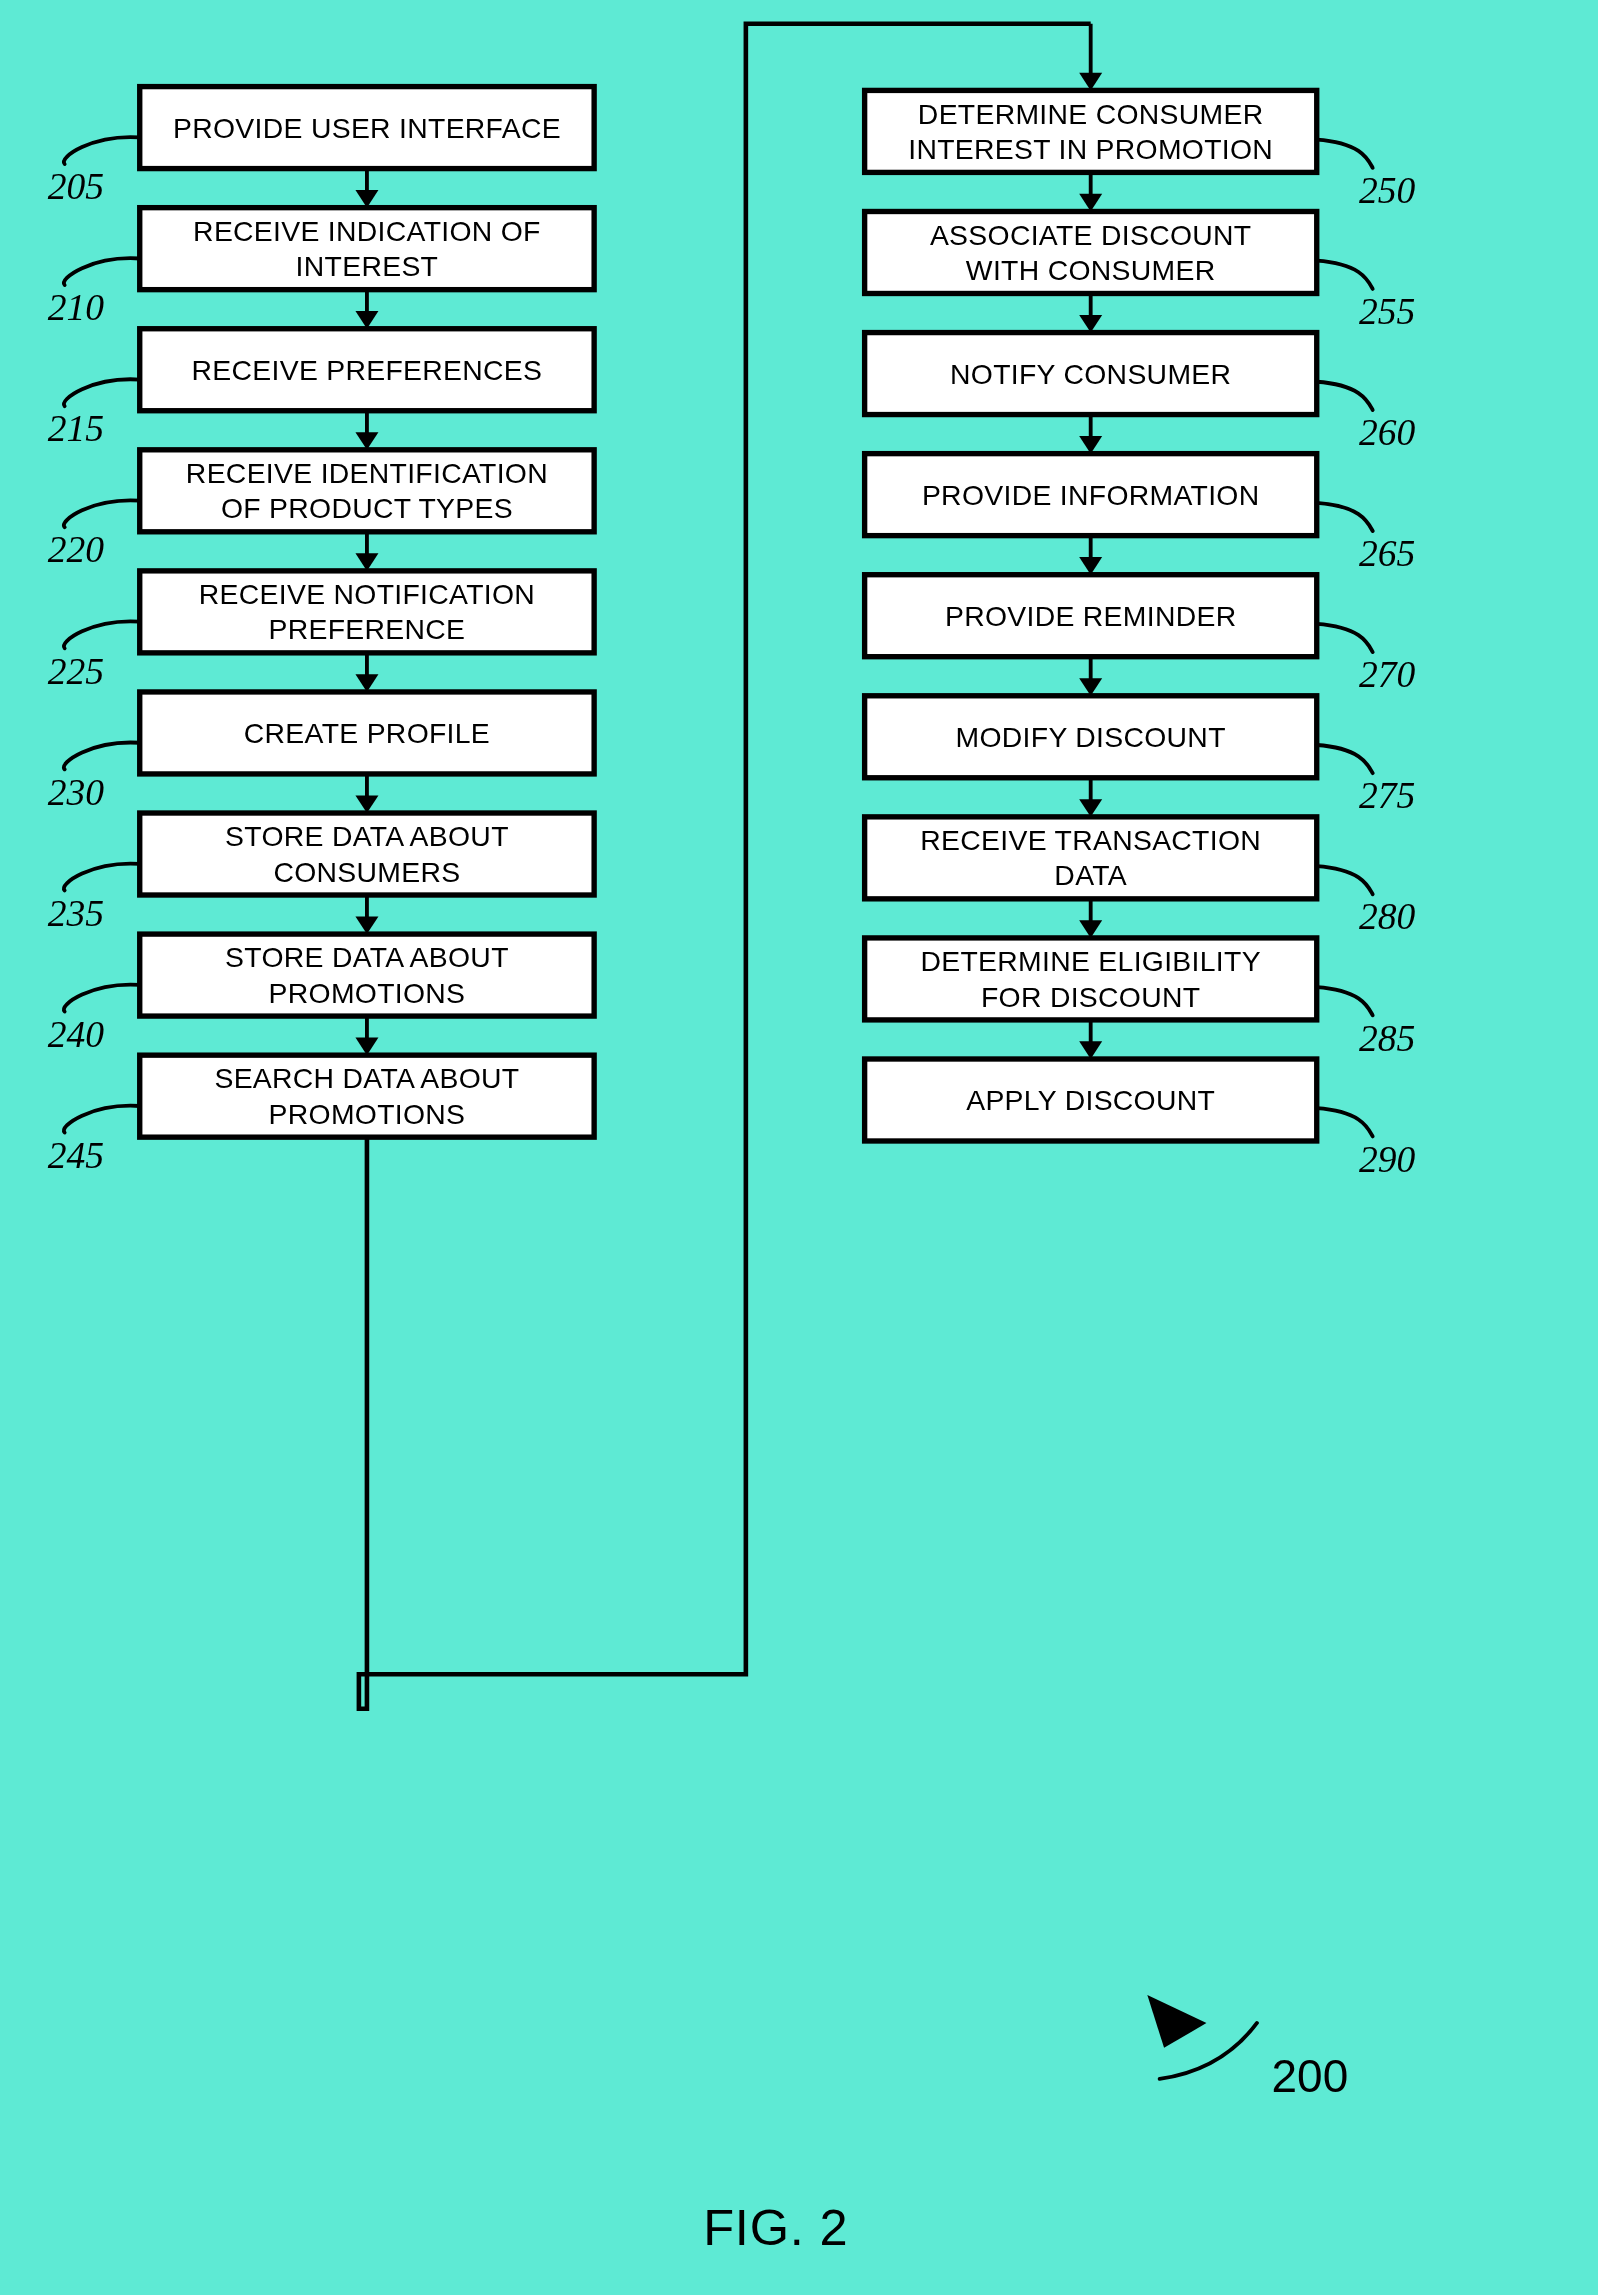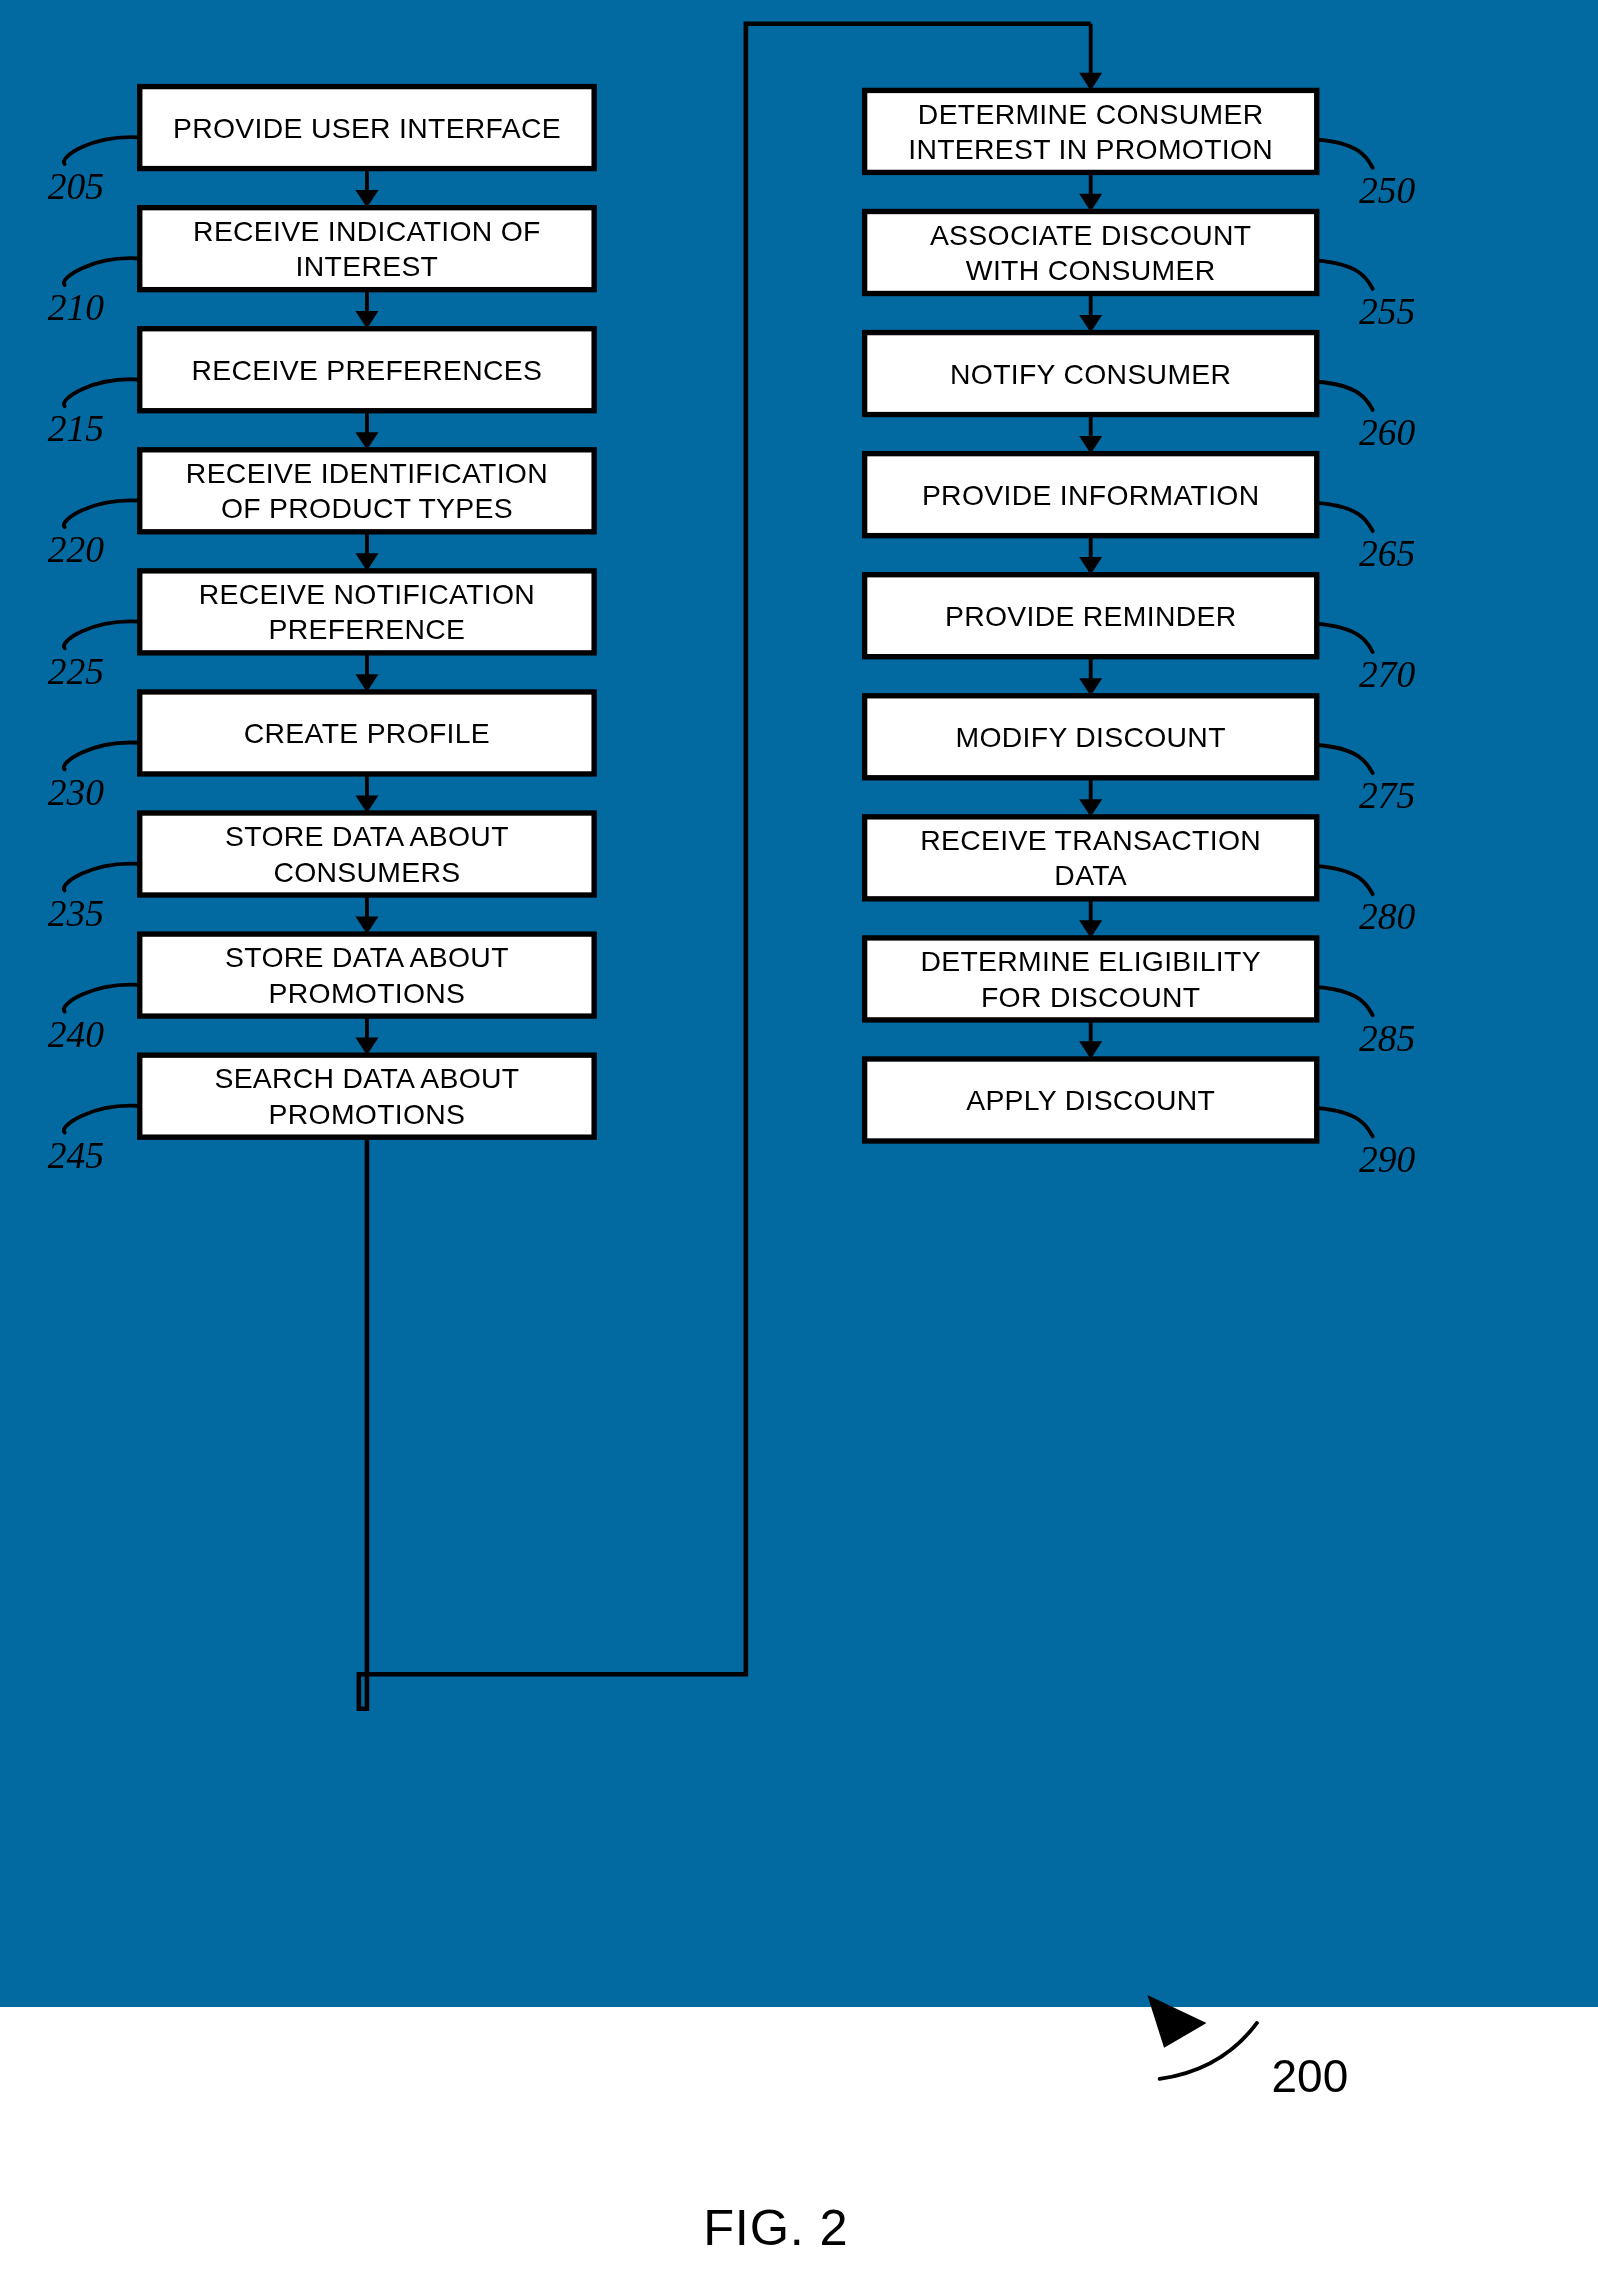--- a/index.html
+++ b/index.html
@@ -10,22 +10,22 @@
   body {
     width: 1599px;
     height: 2295px;
     font-family: "Liberation Sans", sans-serif;
     color: #000000;
     overflow: hidden;
   }
   #figure-root {
     position: relative;
     width: 1599px;
-    height: 2007px;
-    background: #0369a1;
+    height: 2295px;
+    background: #5eead4;
   }
   svg#flowchart {
     position: absolute;
     top: 0;
     left: 0;
     width: 1599px;
     height: 2295px;
     display: block;
   }
   .box-rect {

